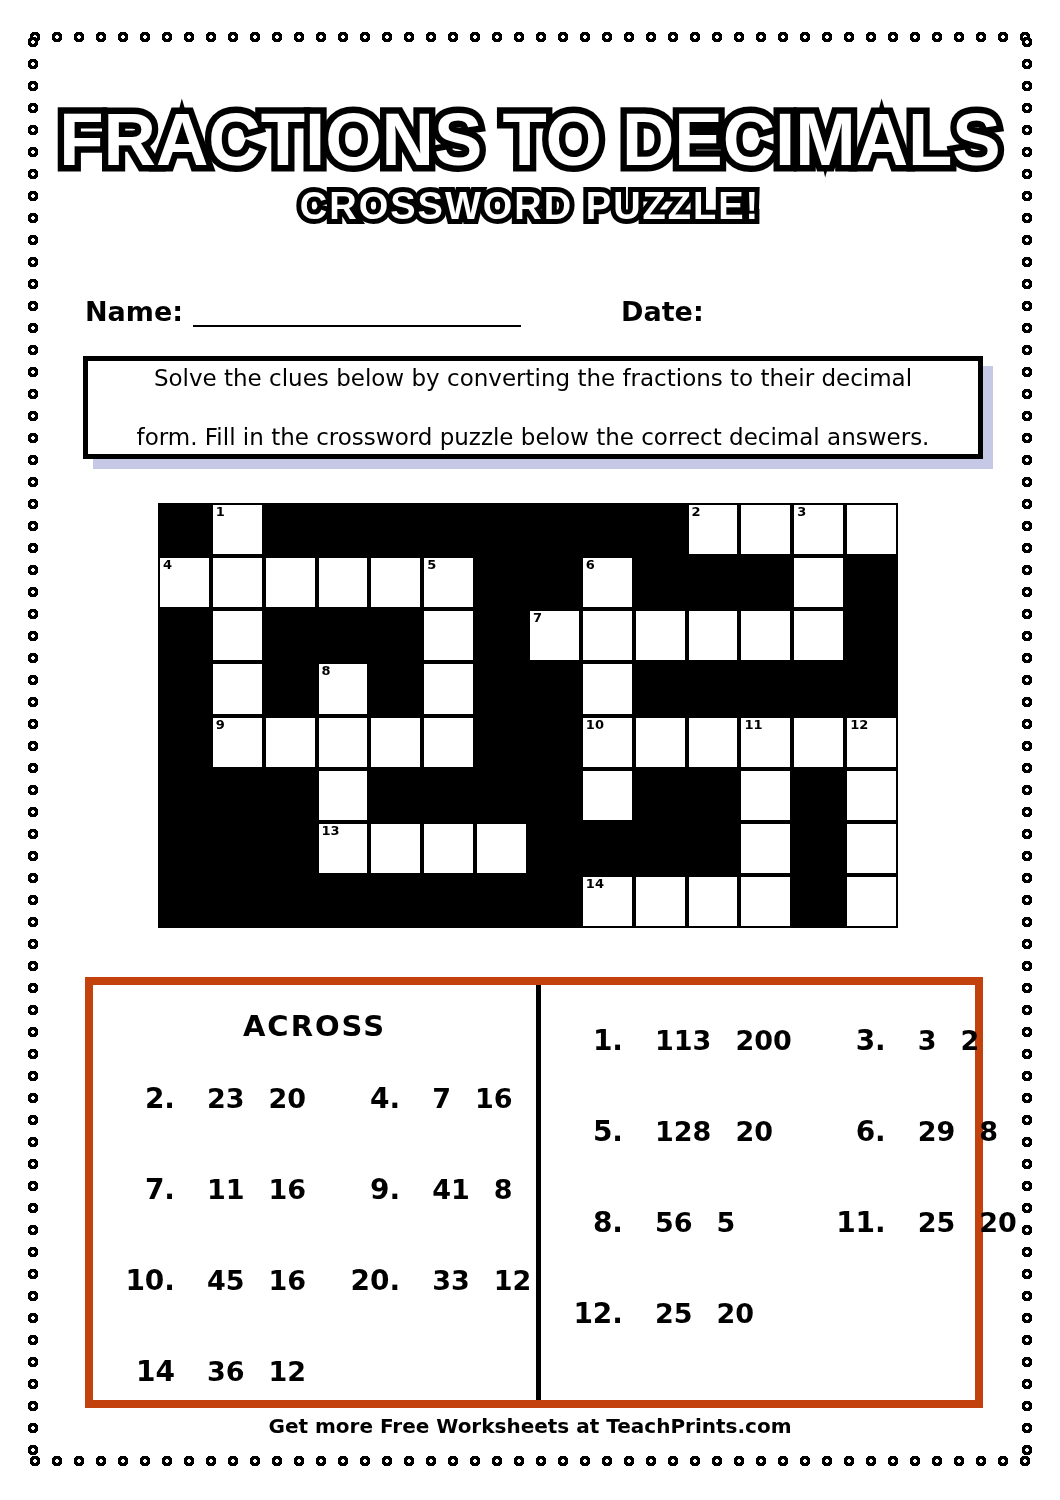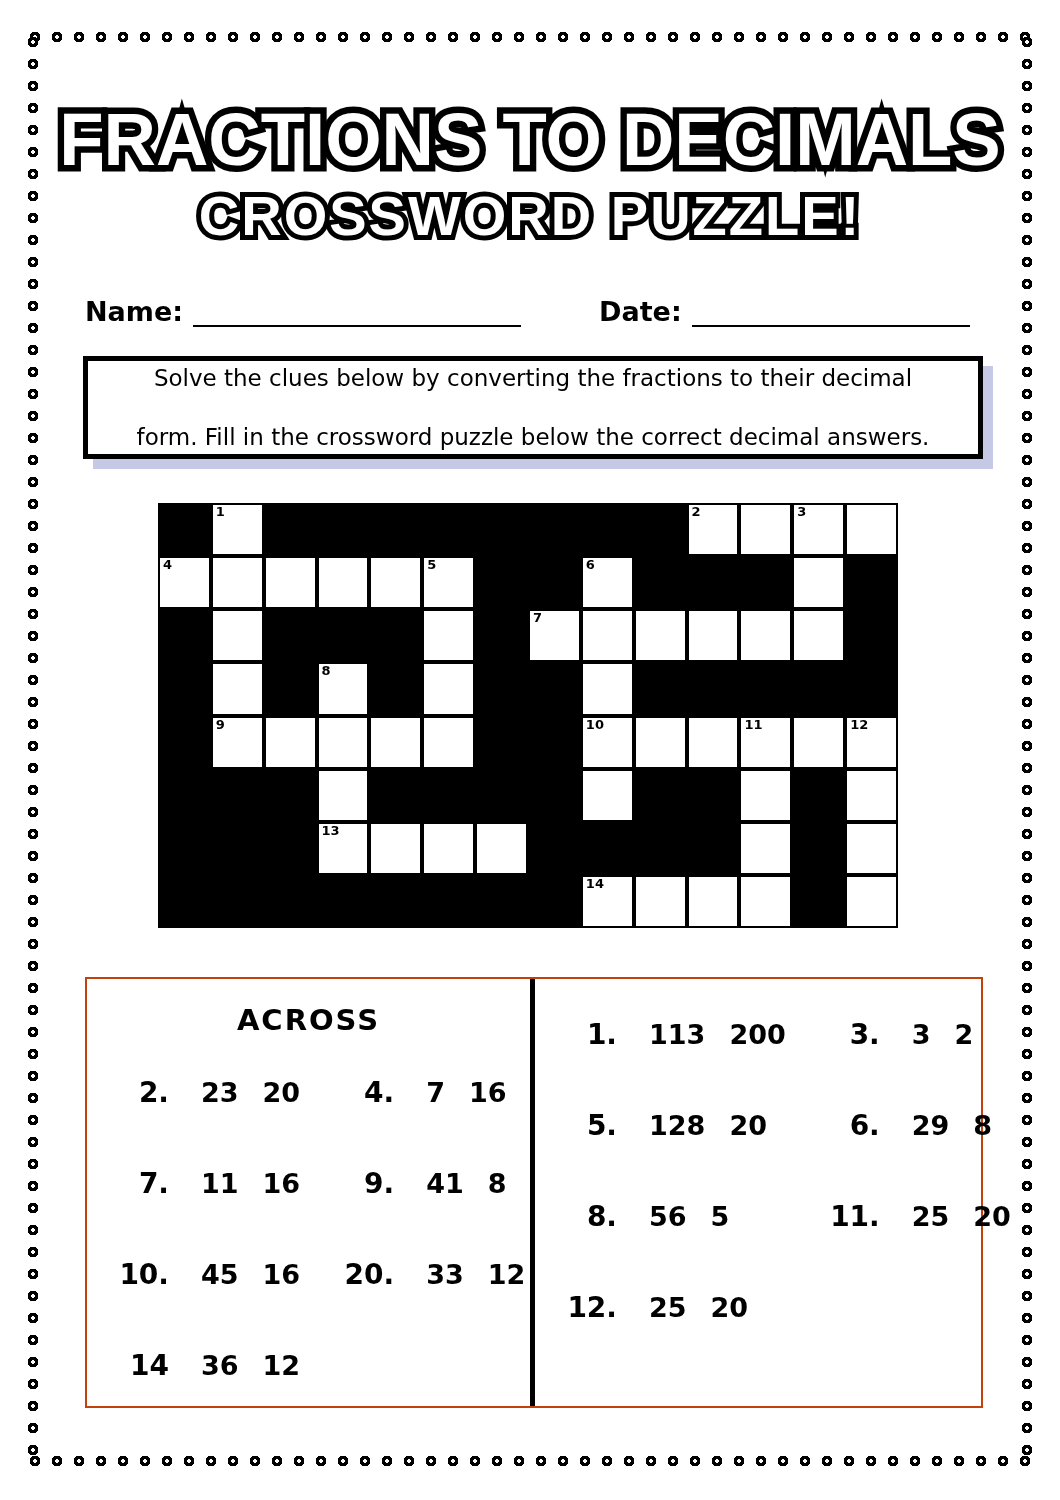--- a/index.html
+++ b/index.html
@@ -32,28 +32,28 @@
   .outlined::before {
     content:attr(data-text); position:absolute; left:0; top:0; width:100%;
     color:#000; -webkit-text-stroke:var(--stroke) #000; z-index:-1;
   }
   .title-main {
     font-family:"Liberation Sans", sans-serif; font-weight:800; font-size:74px;
     line-height:1.05; letter-spacing:0px; transform:scaleX(.98); --stroke:13px;
   }
   .title-sub {
     margin-top:8px; font-family:"Liberation Sans", sans-serif; font-weight:800;
-    font-size:56px; line-height:1.05; letter-spacing:2px; transform:scaleX(1); --stroke:10px;
+    font-size:38px; line-height:1.05; letter-spacing:2px; transform:scaleX(1); --stroke:10px;
   }
 
   
   .meta { position:absolute; top:293px; left:85px; width:900px; font-size:27px; font-weight:700; }
   .write-line { display:inline-block; border-bottom:2.5px solid #000; height:32px; vertical-align:bottom; }
   .name-line { width:328px; margin-left:10px; }
-  .date-label { margin-left:78px; }
+  .date-label { margin-left:100px; }
   .date-line { width:278px; margin-left:10px; }
 
   
   .instr-box {
     position:absolute; left:83px; top:356px; width:900px; height:103px; box-sizing:border-box;
     background:#fff; border:5px solid #000; box-shadow:10px 10px 0 var(--shadow-color);
     display:flex; flex-direction:column; align-items:center; justify-content:space-between;
     font-size:23px; font-weight:500; line-height:1.5; text-align:center;
   }
 
@@ -62,21 +62,21 @@
     position:absolute; left:158px; top:503px; width:740px; height:425px; background:#000;
     display:grid; grid-template-columns:repeat(14,1fr); grid-template-rows:repeat(8,1fr);
   }
   .cell { position:relative; }
   .cell.white { background:#fff; box-shadow:inset 0 0 0 2px #000; }
   .cell-num { position:absolute; top:2px; left:5px; font-size:13px; font-weight:700; line-height:1.1; }
 
   
   .clues-box {
     position:absolute; left:85px; top:977px; width:898px; height:431px; box-sizing:border-box;
-    border:2px solid #c2410c; background:#fff; display:flex;
+    border:8px solid #c2410c; background:#fff; display:flex;
   }
   .panel { box-sizing:border-box; }
   .panel-across { width:448px; border-right:5px solid #000; }
   .panel-down { flex:1; }
   .panel-header { margin-top:24px; text-align:center; font-size:29px; font-weight:700; letter-spacing:2px; }
   .clue-grid {
     margin-top:10px; display:grid; grid-template-columns:1fr 1fr;
     grid-auto-rows:91px; align-items:center;
   }
   .clue { display:flex; align-items:center; padding-left:24px; }
@@ -372,14 +372,15 @@
             <span class="fraction">
               <span class="fr-num">25</span>
               <span class="fr-bar"></span>
               <span class="fr-den">20</span>
             </span>
           </div>
         </div>
     </div>
   </div>
 
+  <div class="footer">Get more Free Worksheets at TeachPrints.com</div>
 
 </div>
 
 </body></html>

